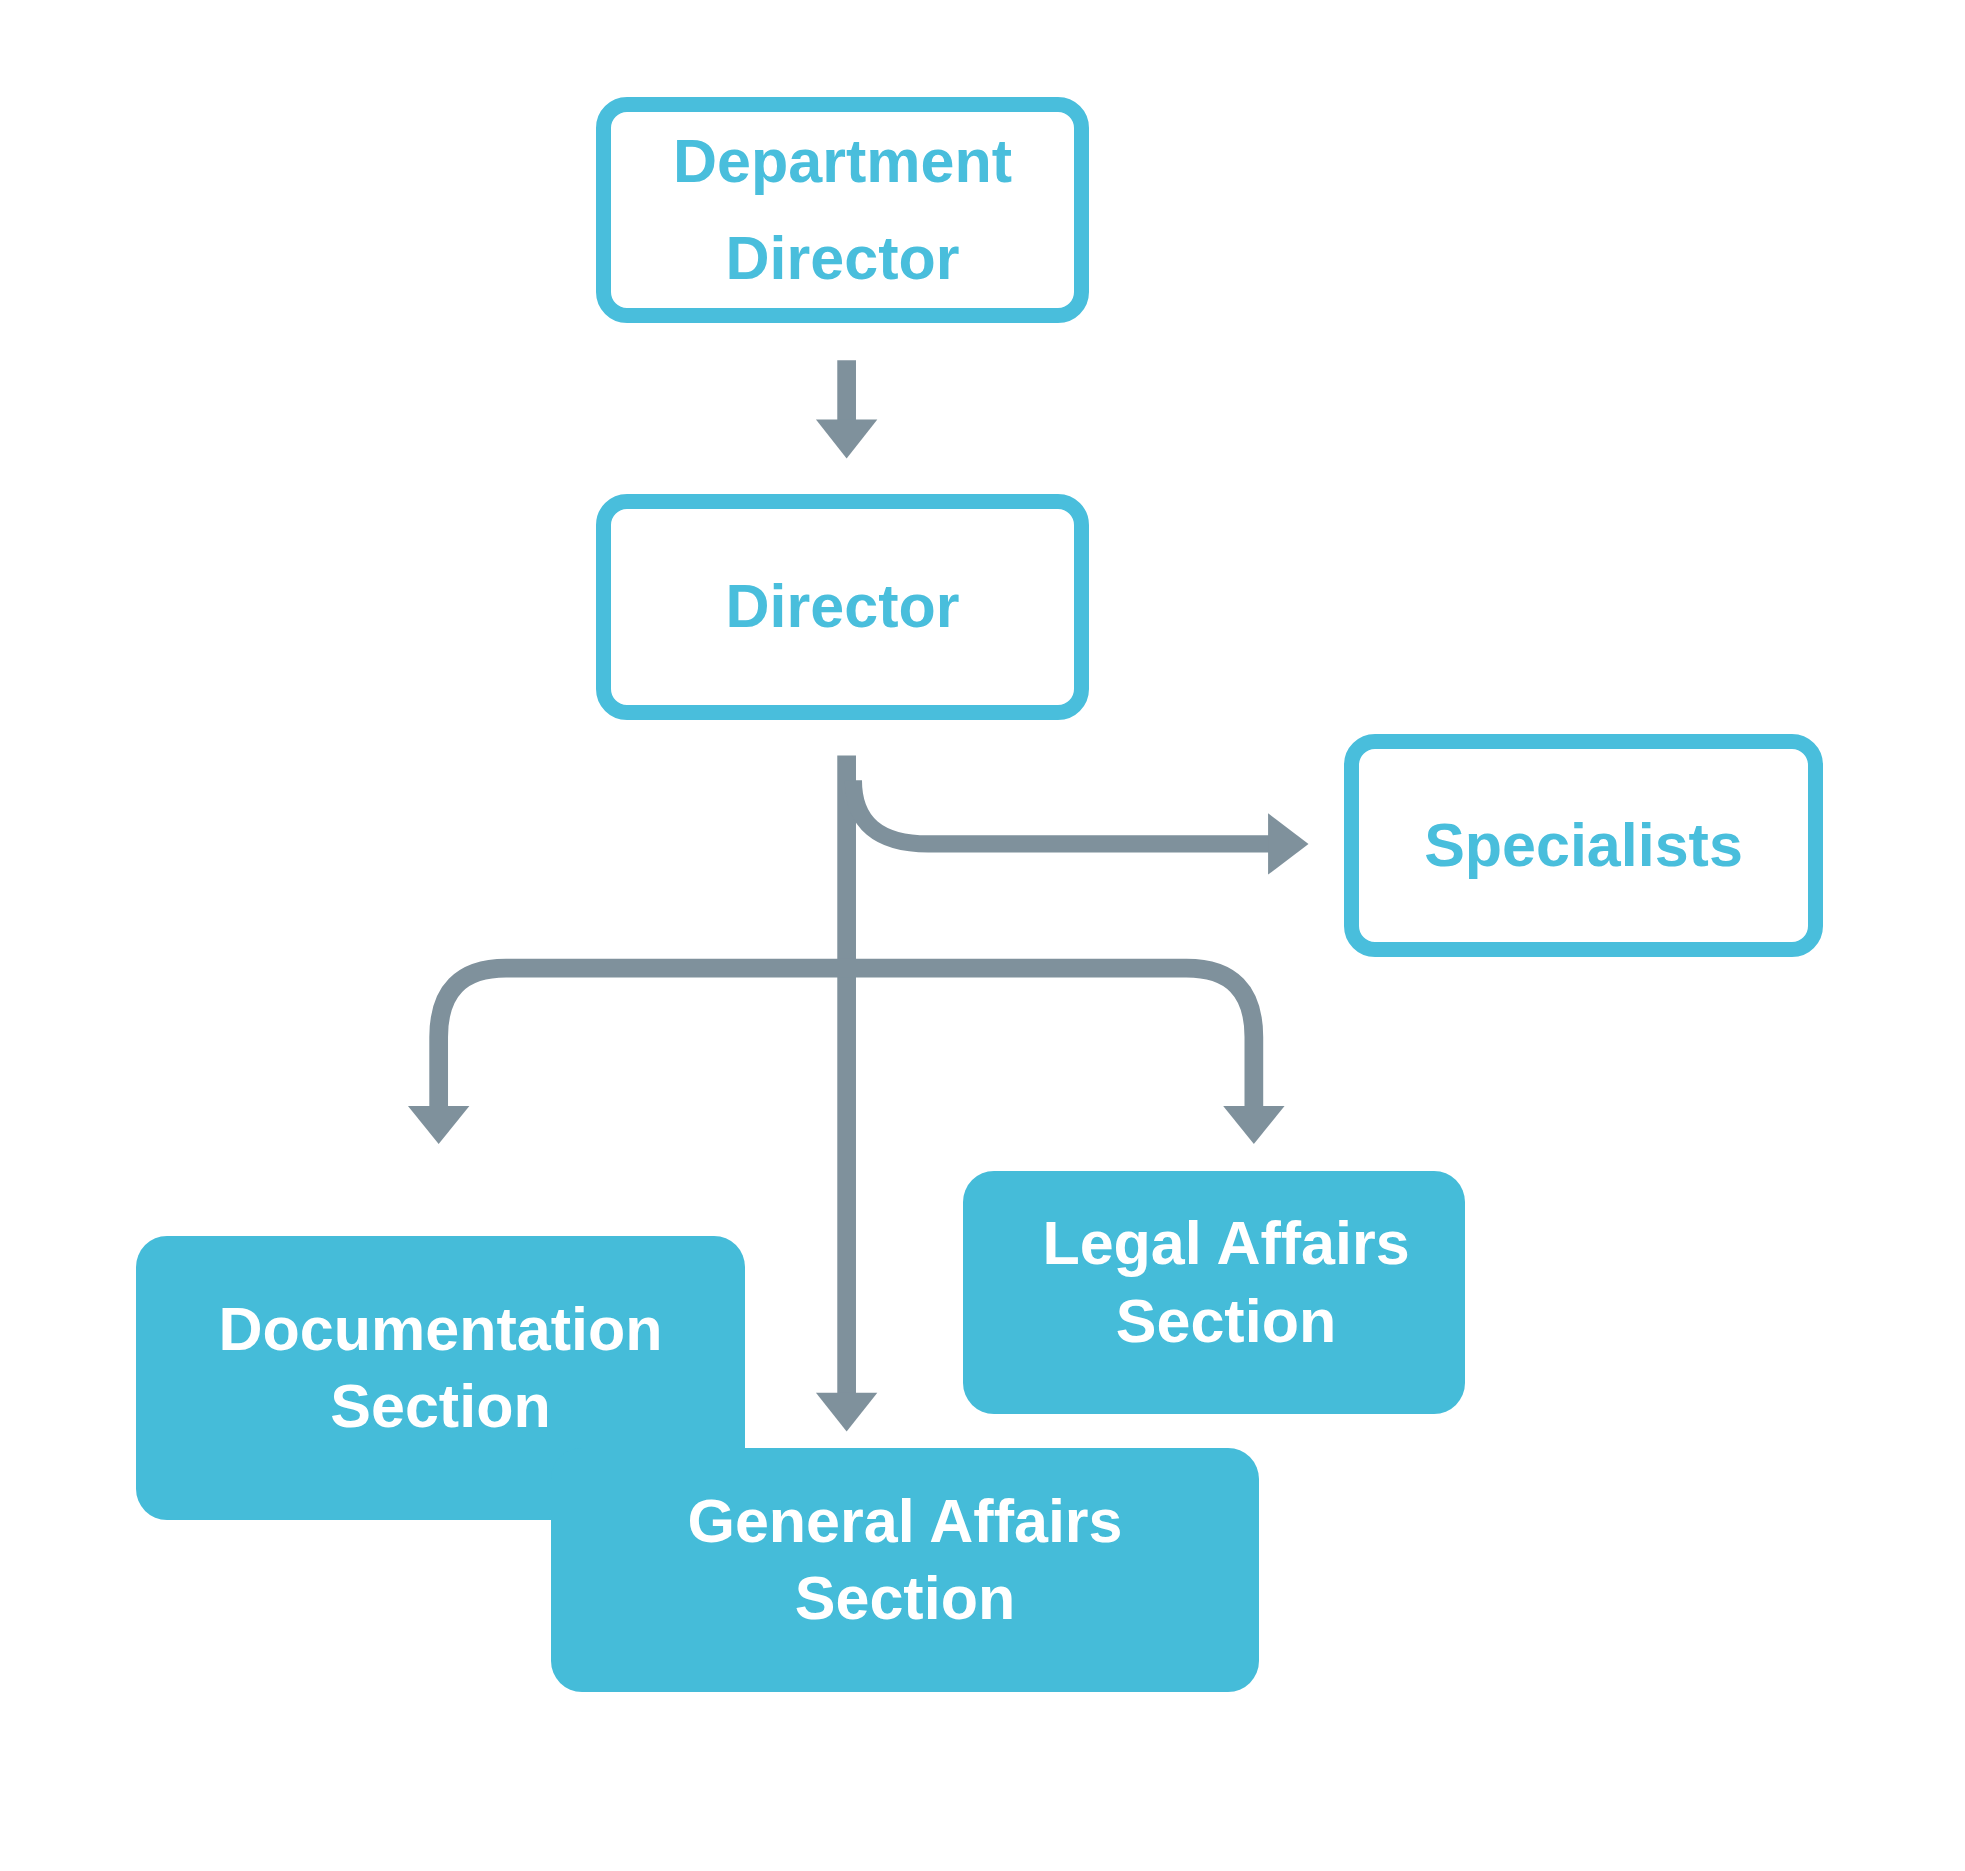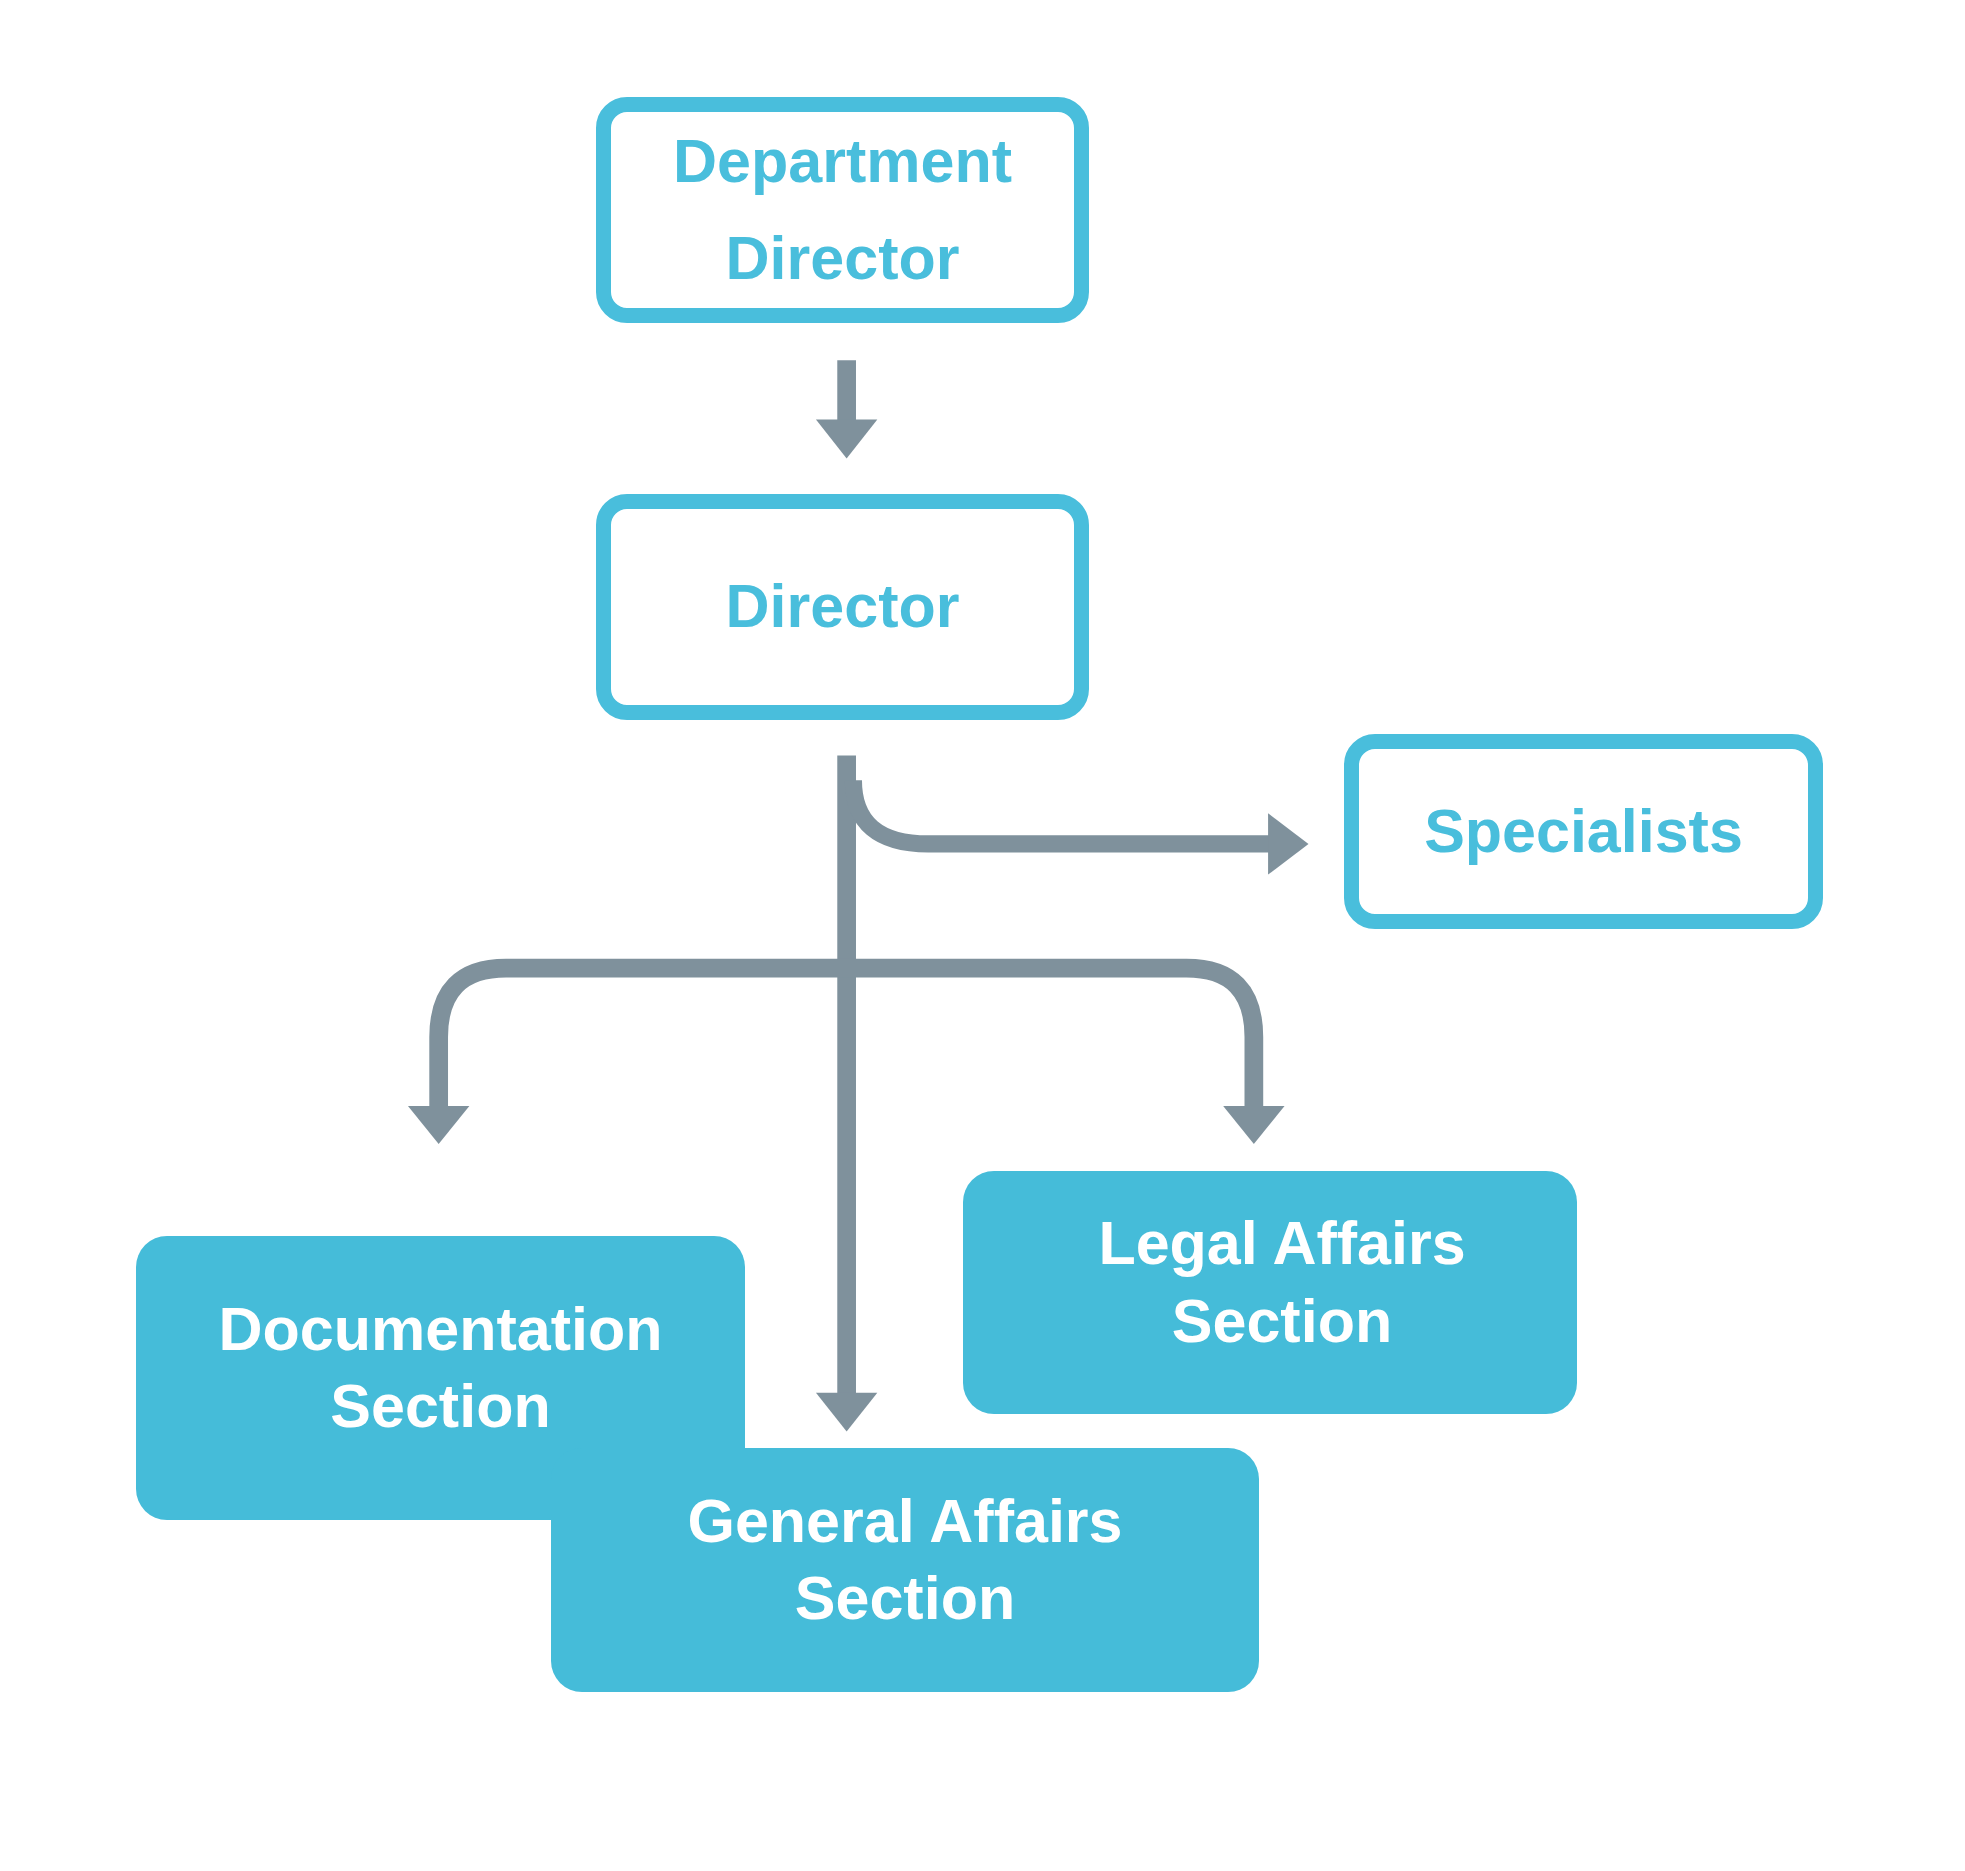--- a/index.html
+++ b/index.html
@@ -54,23 +54,23 @@
     color: var(--text-on-solid);
     padding-bottom: 19.5px;
   }
   .node span {
     display: block;
     white-space: nowrap;
   }
   
   #node-department      { left: 596px;  top: 97px;  width: 493px; height: 226px; gap: 20px; }
   #node-deputy          { left: 596px;  top: 494px;  width: 493px; height: 226px; }
-  #node-specialists     { left: 1344px; top: 734px;  width: 479px; height: 195px; }
+  #node-specialists     { left: 1344px; top: 734px;  width: 479px; height: 223px; }
   #node-documentation   { left: 136px;  top: 1236px; width: 609px; height: 284px; }
-  #node-legal           { left: 963px; top: 1171px; width: 614px; height: 243px; padding-left: 24px; }
+  #node-legal           { left: 963px; top: 1171px; width: 502px; height: 243px; padding-left: 24px; }
   #node-general         { left: 551px;  top: 1448px; width: 708px; height: 244px; }
 </style>
 </head>
 <body style="background: rgb(255, 255, 255);">
 
 <div class="stage">
 
   <svg class="connectors" viewBox="0 0 2625 2500" xmlns="http://www.w3.org/2000/svg">
 
     <g>

